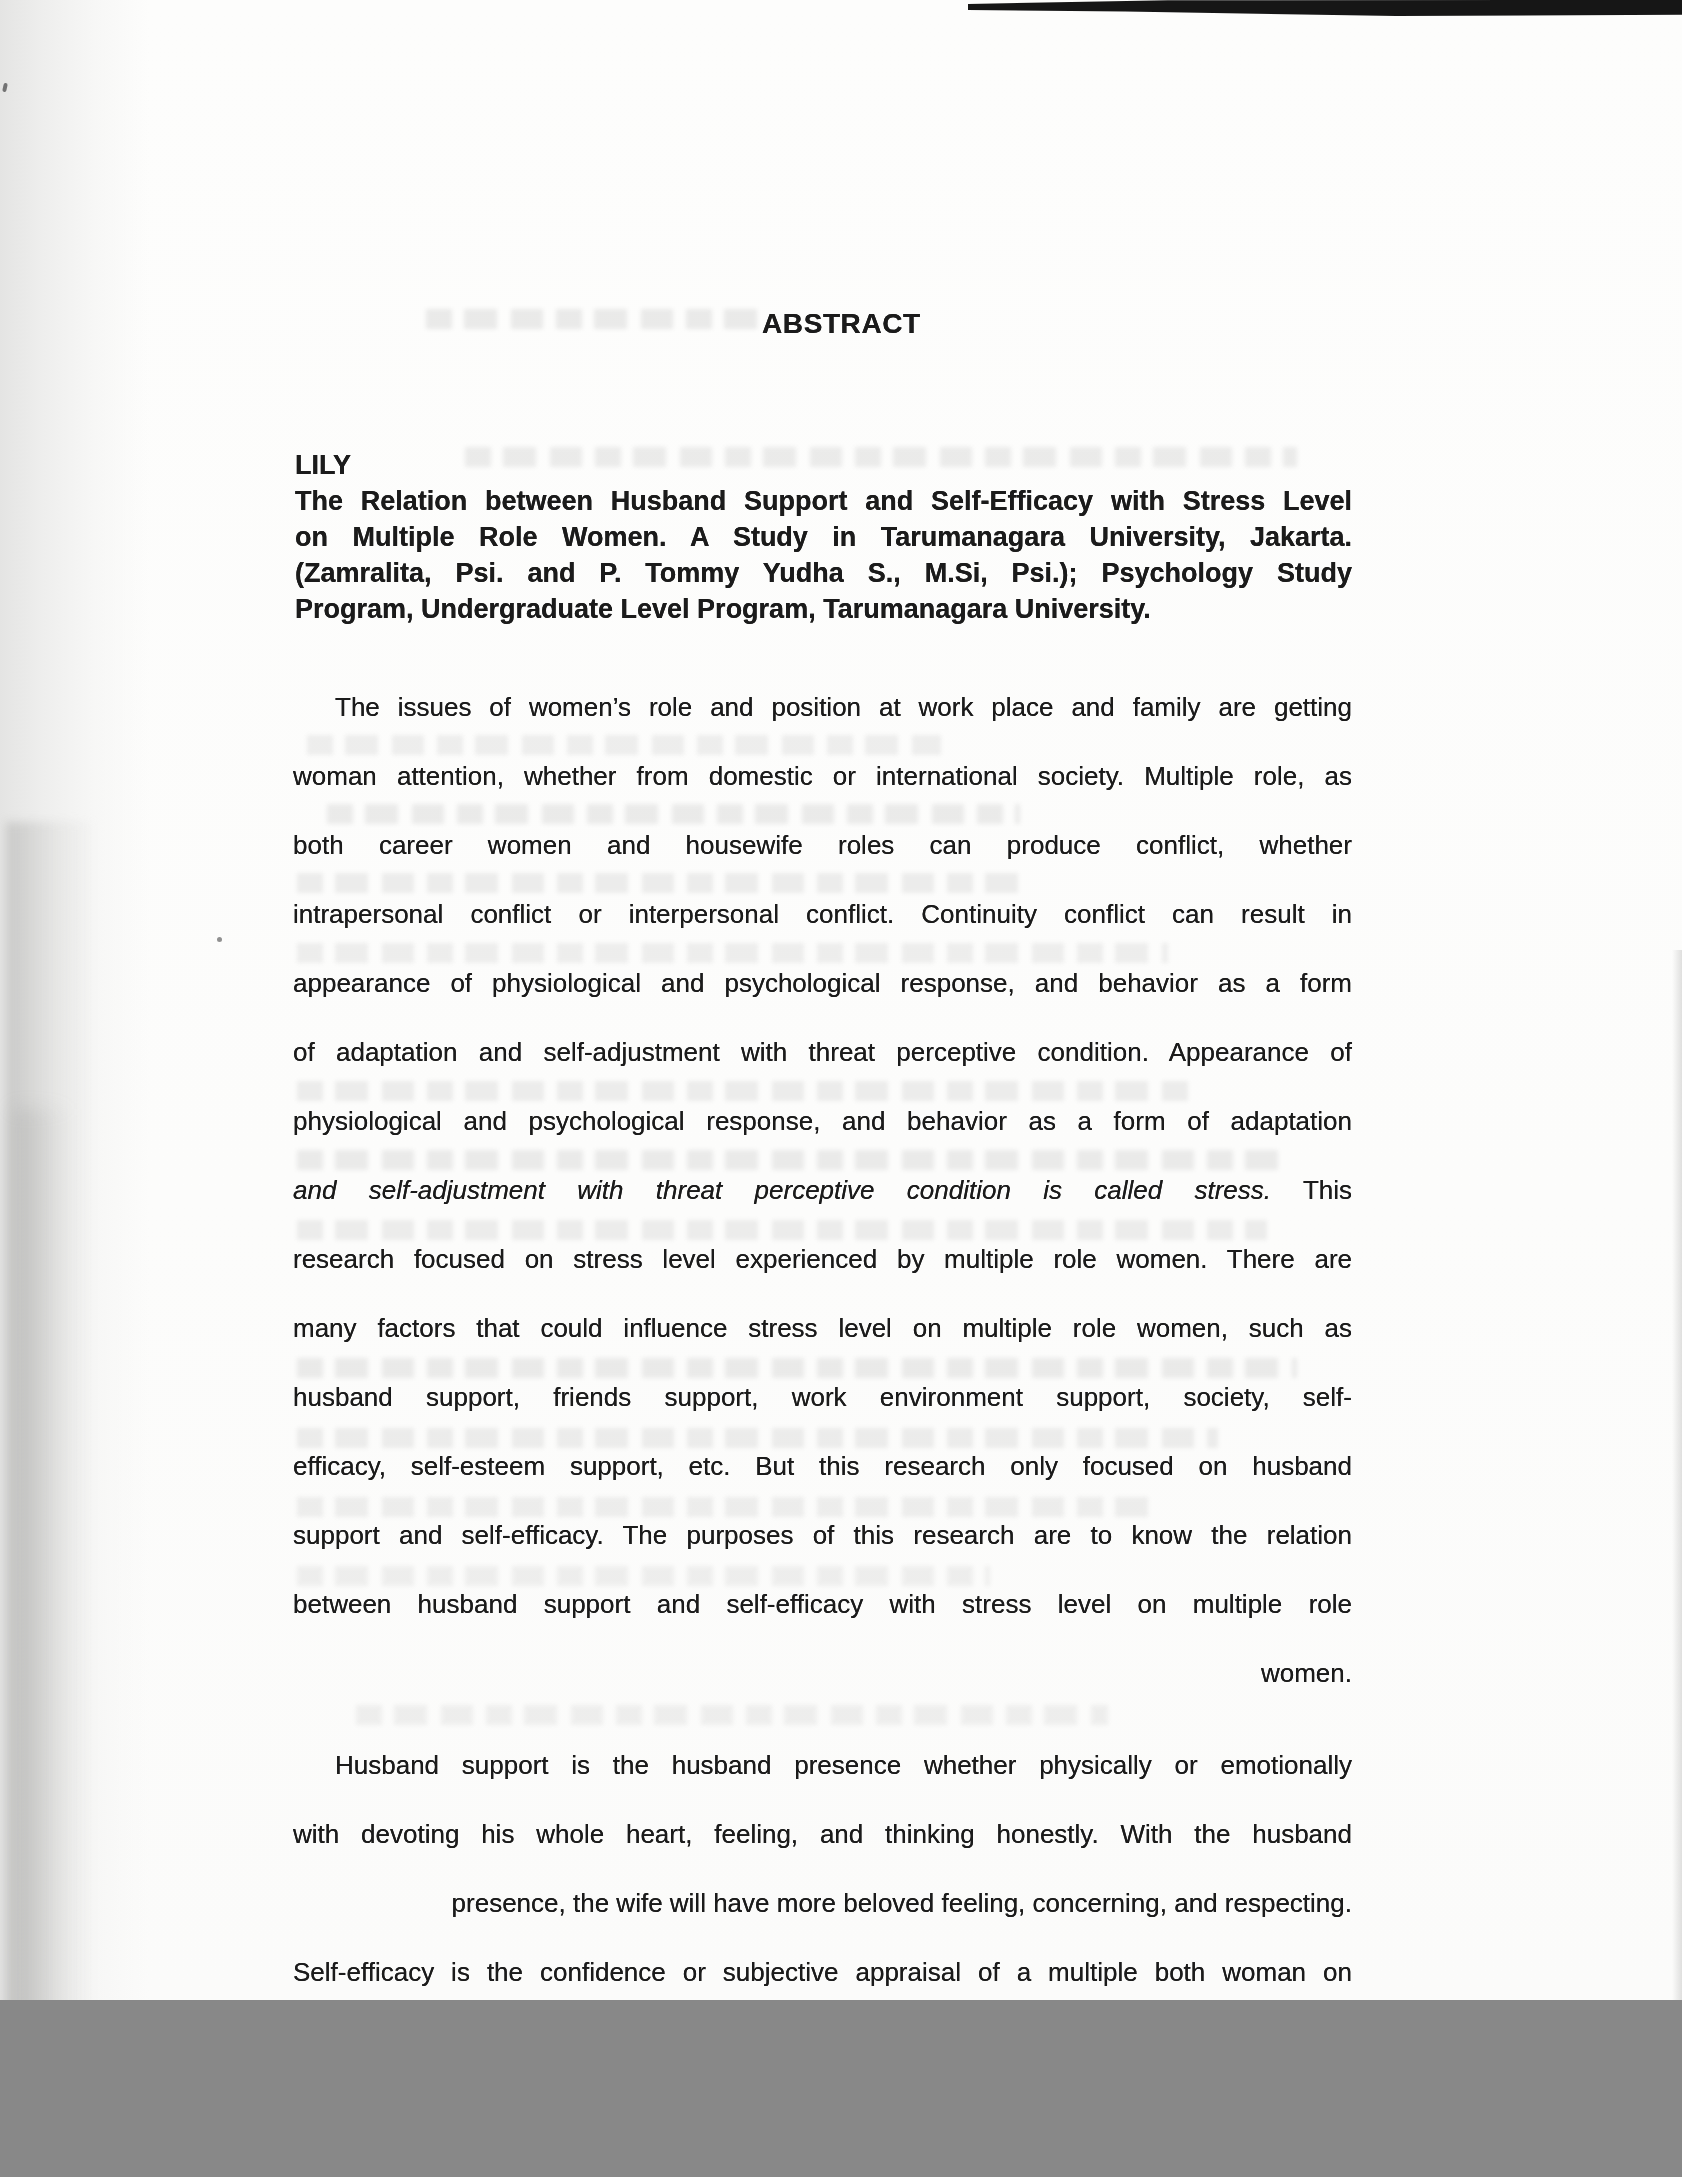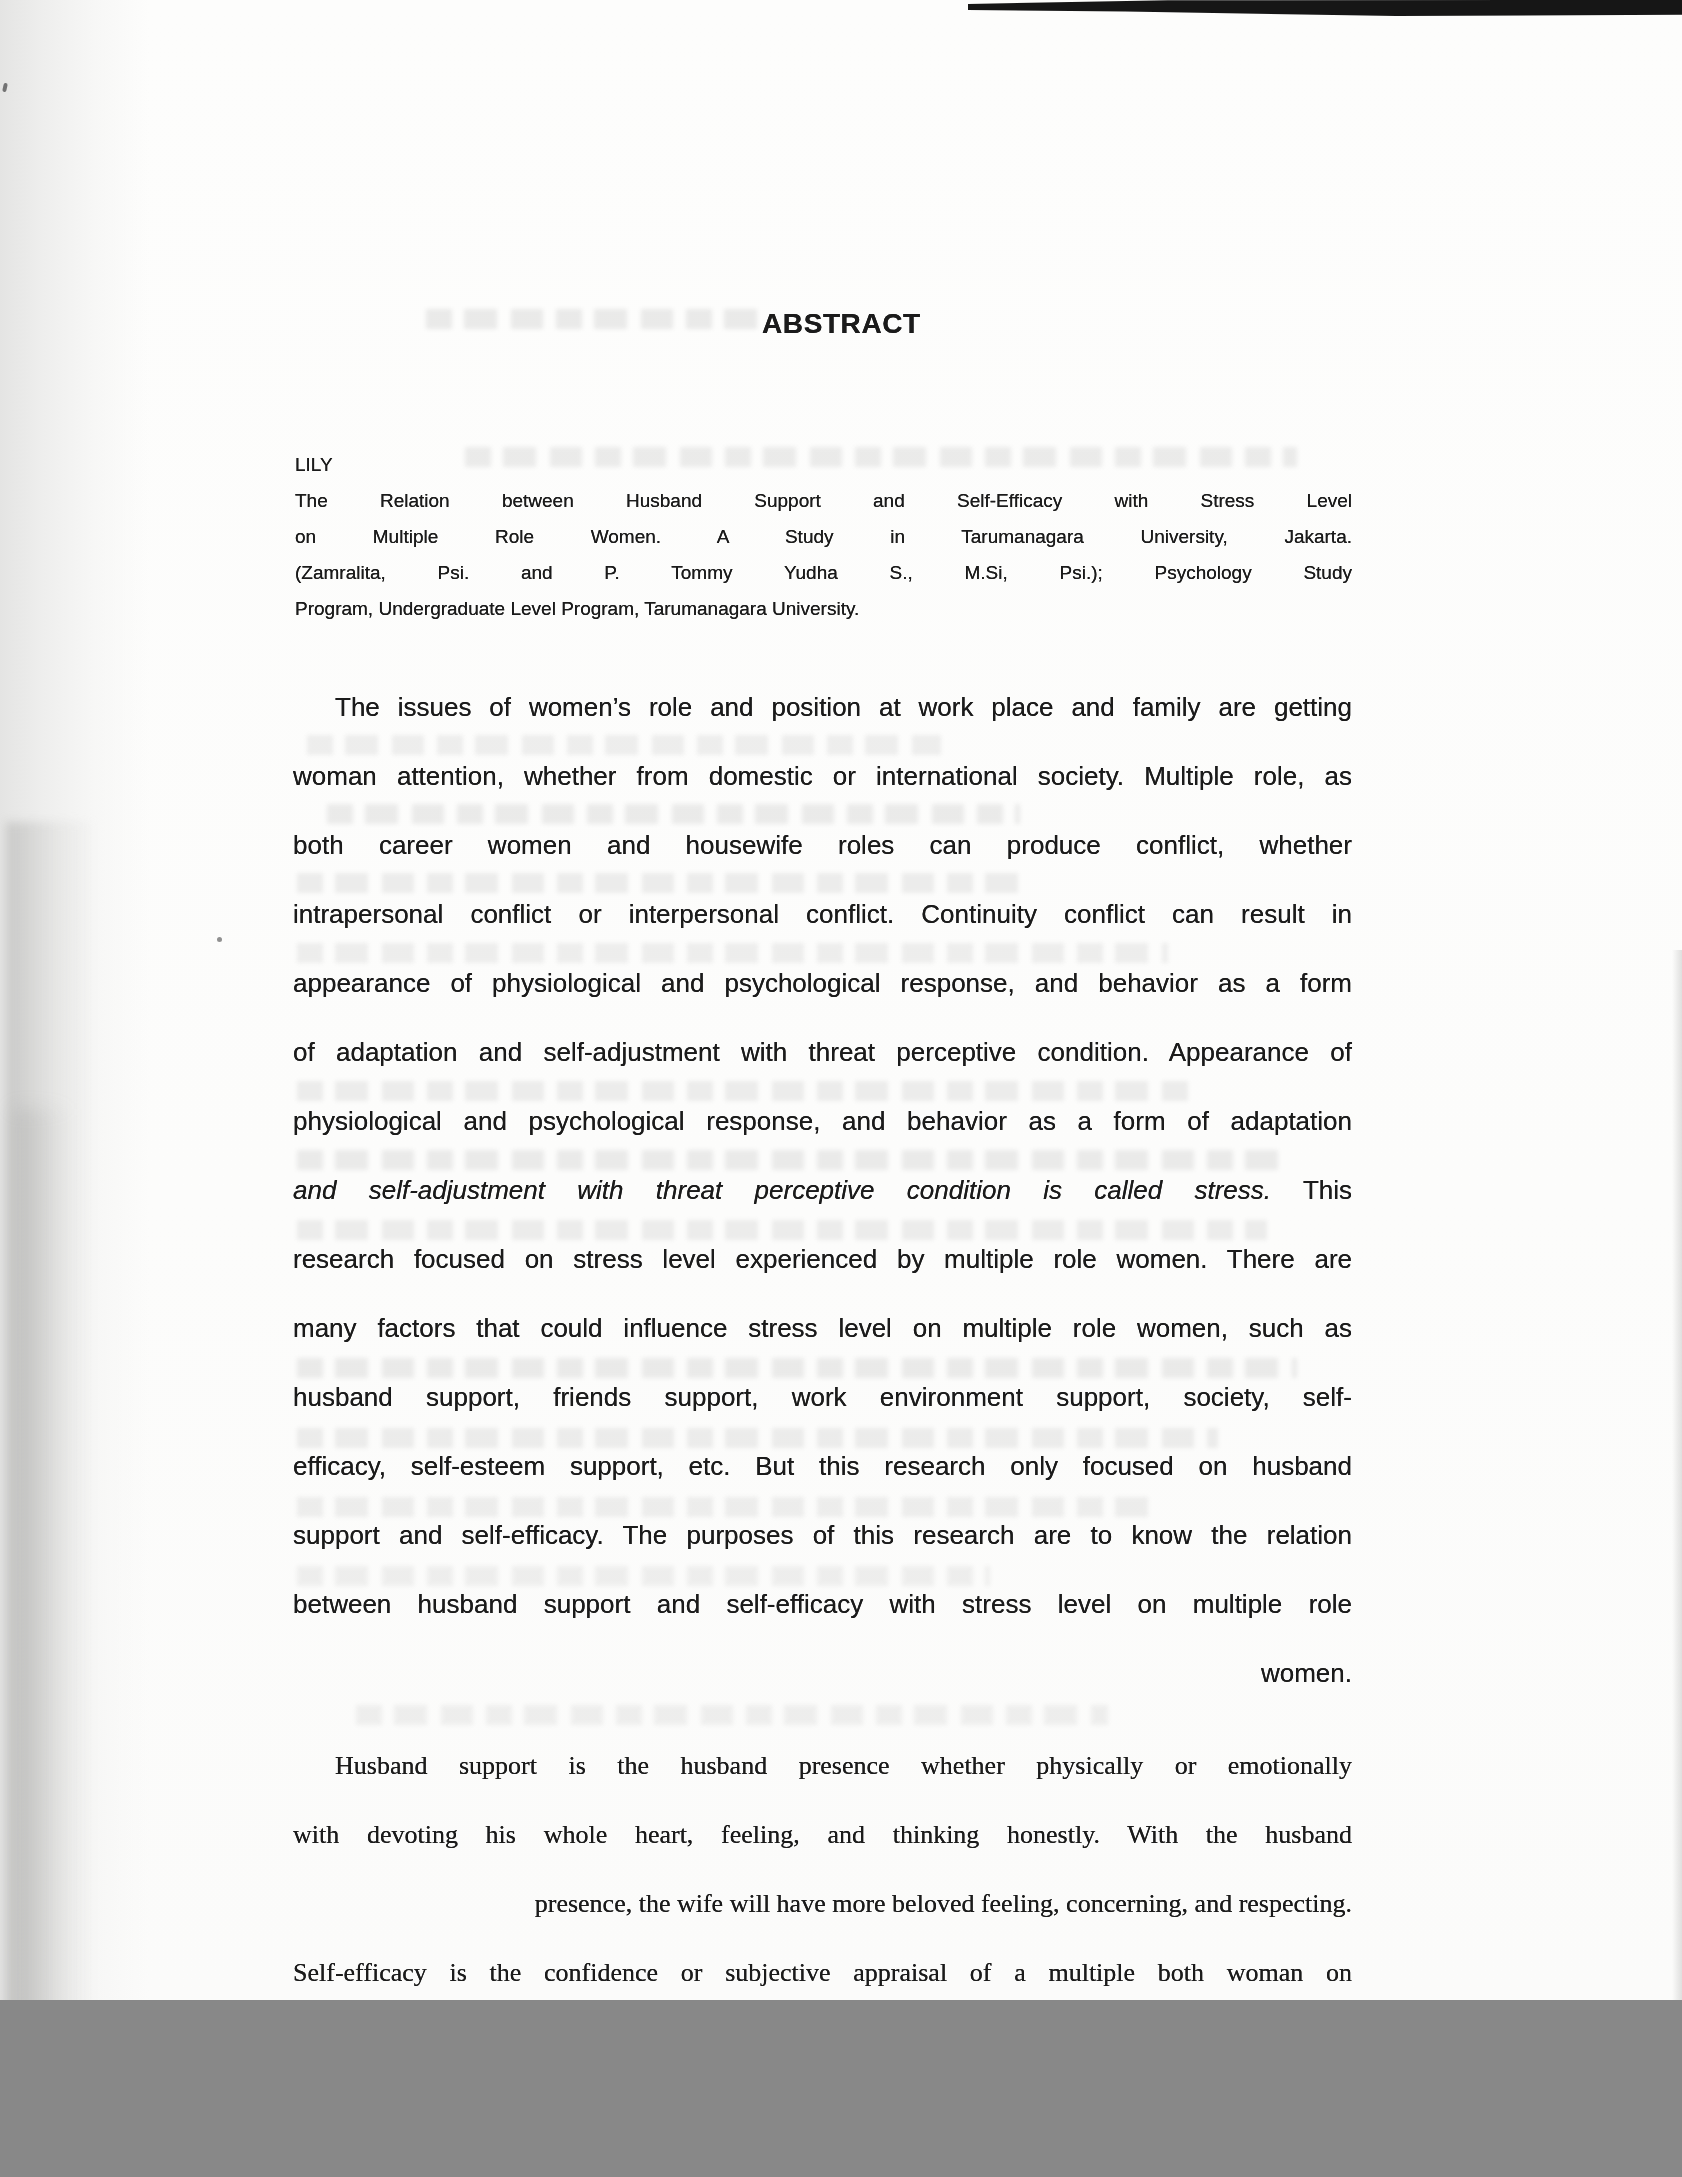--- a/index.html
+++ b/index.html
@@ -46,32 +46,32 @@
     filter:blur(2.3px);
   }
   
   .abstract-title{
     position:absolute;left:762px;top:307px;
     font-size:28px;font-weight:bold;letter-spacing:0.6px;line-height:34px;
     text-shadow:0 0 0.5px #1b1b1b;
   }
   .heading-block{
     position:absolute;left:295px;top:447px;width:1057px;
-    font-size:19px;font-weight:normal;
+    font-size:27px;font-weight:bold;
     text-shadow:0 0 0.5px #1b1b1b;
   }
   .heading-block .line{height:36px;line-height:36px;}
   .para{
     position:absolute;left:293px;width:1059px;
     font-size:26px;
     text-shadow:0 0 0.4px #222;
   }
   .para .line{height:69px;line-height:69px;text-align:right;}
   .para-1{top:673px;}
-  .para-2{top:1731px;font-family:Liberation Serif, serif;}
+  .para-2{top:1731px;}
   .line{white-space:normal;}
   .line.just{text-align:justify;text-align-last:justify;}
   .line.ind{text-indent:42px;}
   .line .ital{font-style:italic;}
 </style>
 </head>
 <body>
 
 <div class="sheet">
 

